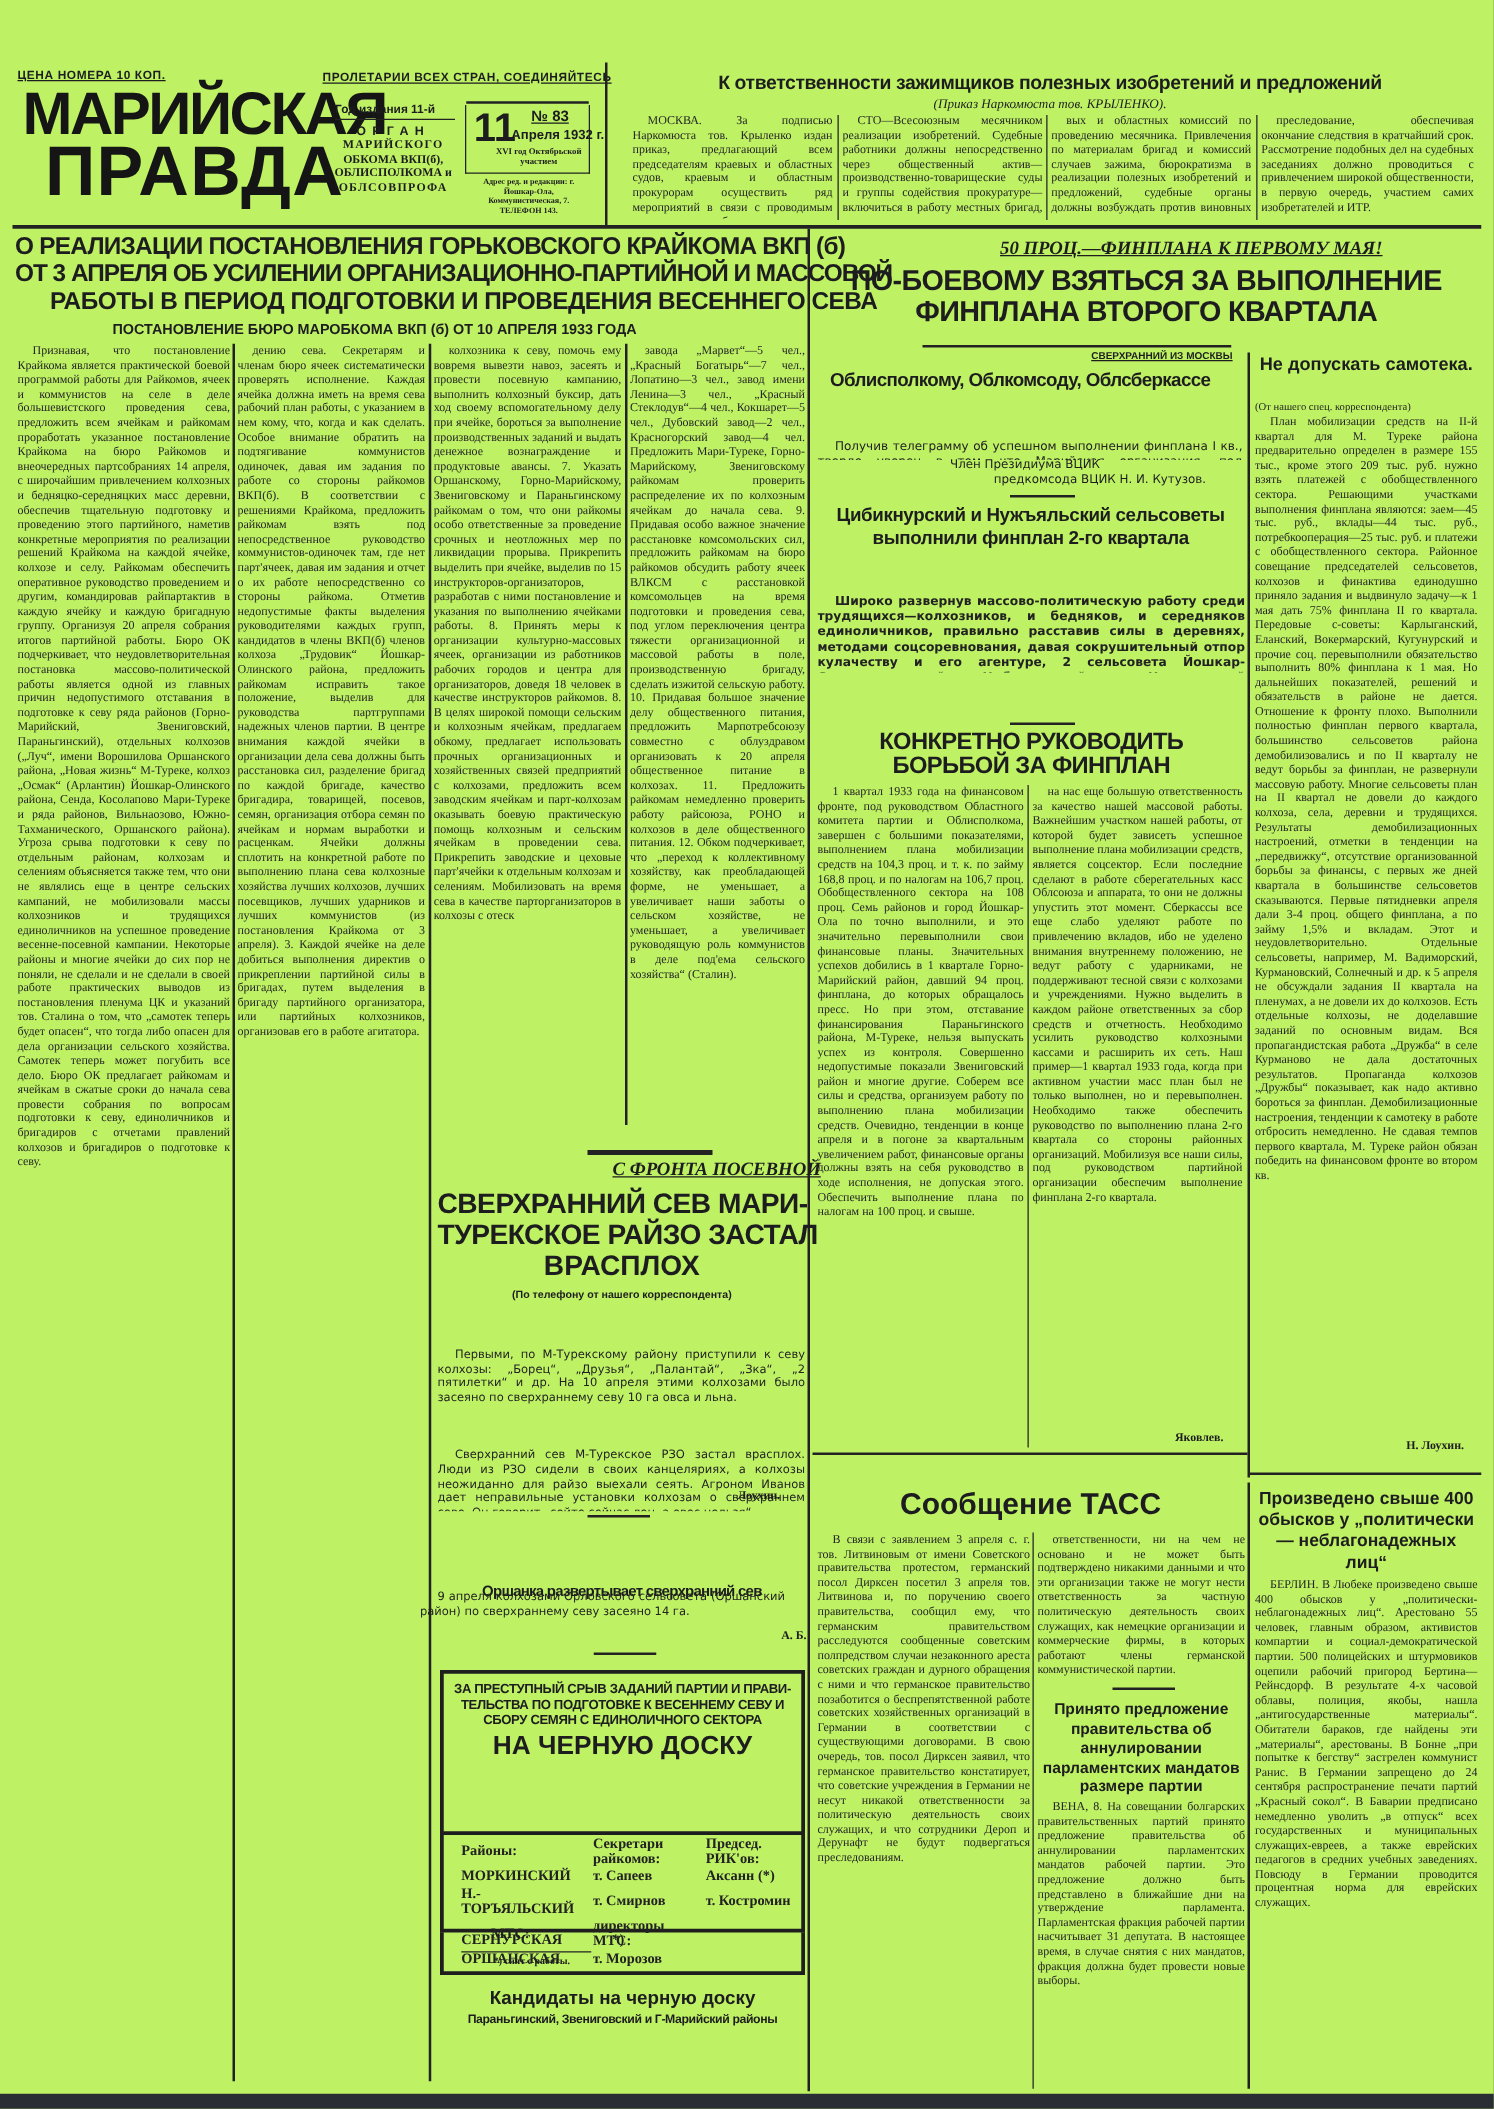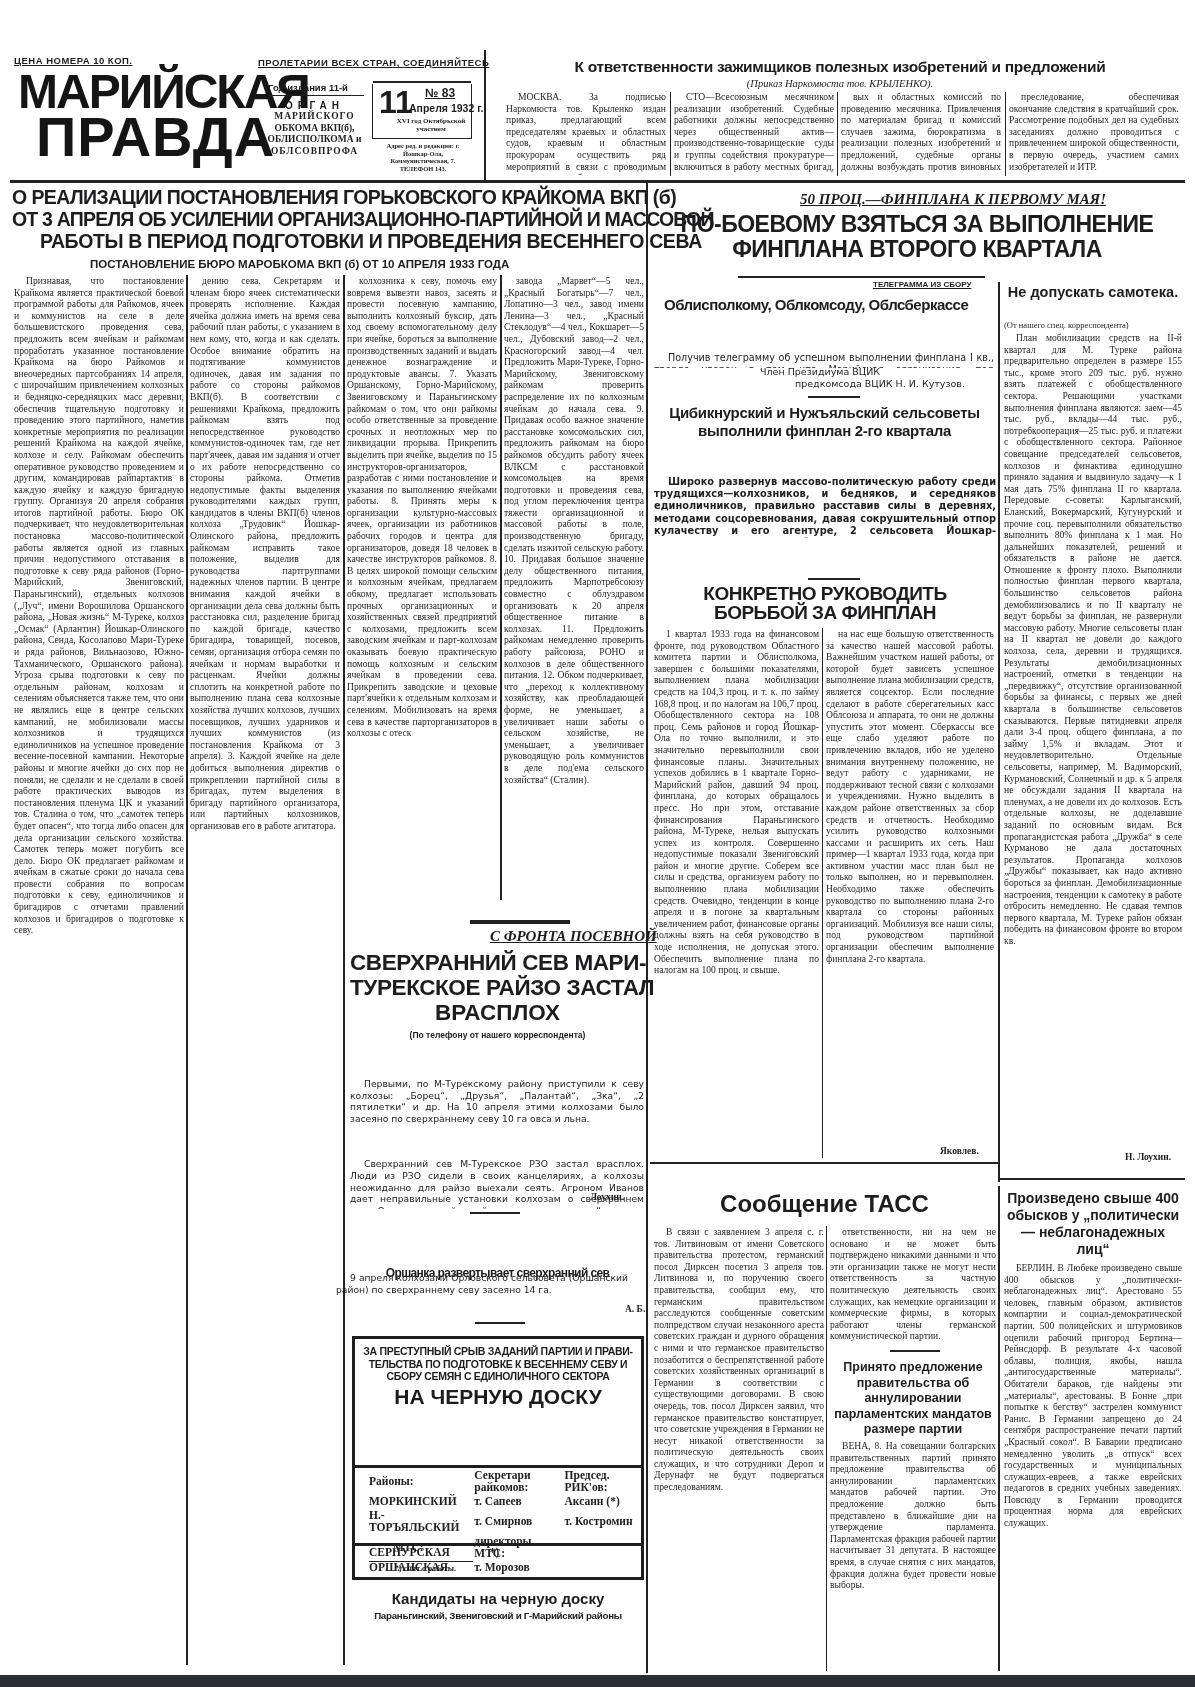--- a/index.html
+++ b/index.html
@@ -6,21 +6,21 @@
   html, body { width: 1195px; height: 1687px; }
   body {
     background: #2a2d33;
     font-family: "Liberation Serif", serif;
     color: #1d1d1f;
     position: relative;
     overflow: hidden;
   }
   .page {
     position: absolute; left: 0; top: 0; width: 1195px; height: 1675px;
-    background: #ffffff;
+    background: #bef264;
     overflow: hidden;
   }
   .abs { position: absolute; }
   .rule { position: absolute; background: #222; }
   .vrule { position: absolute; background: #222; width: 2px; }
   .body-text {
     font-family: "Liberation Serif", serif;
     font-size: 9.6px; line-height: 11.6px; text-align: justify;
     color: #262626; overflow: hidden;
   }
@@ -113,21 +113,21 @@
 
   <div class="vrule" style="left:646px;top:183px;height:1490px;width:2px;"></div>
 
   <div class="abs italic-head" style="left:800px;top:191px;font-size:15px;white-space:nowrap;font-weight:bold;">50 ПРОЦ.—ФИНПЛАНА К ПЕРВОМУ МАЯ!</div>
   <div class="abs center" style="left:652px;top:212px;width:530px;">
     <div style="font-family:'Liberation Sans',sans-serif;font-weight:bold;font-size:23px;line-height:25px;letter-spacing:-0.5px;">ПО-БОЕВОМУ ВЗЯТЬСЯ ЗА ВЫПОЛНЕНИЕ</div>
     <div style="font-family:'Liberation Sans',sans-serif;font-weight:bold;font-size:23px;line-height:25px;letter-spacing:-0.5px;">ФИНПЛАНА ВТОРОГО КВАРТАЛА</div>
   </div>
   <div class="rule" style="left:738px;top:276px;width:247px;height:2px;"></div>
 
-  <div class="abs" style="left:873px;top:280px;font-family:'Liberation Sans',sans-serif;font-weight:bold;font-size:8px;text-decoration:underline;white-space:nowrap;">ТЕЛЕГРАММА ИЗ СБОРУ</div>
+  <div class="abs" style="left:873px;top:280px;font-family:'Liberation Sans',sans-serif;font-weight:bold;font-size:8px;text-decoration:underline;white-space:nowrap;">СВЕРХРАННИЙ ИЗ МОСКВЫ</div>
   <div class="abs" style="left:664px;top:296px;font-family:'Liberation Sans',sans-serif;font-weight:bold;font-size:15px;white-space:nowrap;letter-spacing:-0.5px;">Облисполкому, Облкомсоду, Облсберкассе</div>
   <div class="abs sans-text" style="left:654px;top:318px;width:340px;height:50px;">
       <p>Получив телеграмму об успешном выполнении финплана I кв., твердо уверен в том, что Марийская организация, под руководством ОК ВКП(б), сумеет организовать трудящихся области на успешное выполнение финплана 2-го кв.</p>
     </div>
   <div class="abs" style="left:760px;top:366px;font-family:'DejaVu Sans',sans-serif;font-size:9.5px;">Член Президиума ВЦИК</div>
   <div class="abs" style="left:795px;top:378px;font-family:'DejaVu Sans',sans-serif;font-size:9.5px;">предкомсода ВЦИК Н. И. Кутузов.</div>
   <div class="rule" style="left:808px;top:396px;width:52px;height:2px;"></div>
 
   <div class="abs center" style="left:652px;top:404px;width:345px;font-family:'Liberation Sans',sans-serif;font-weight:bold;font-size:15px;line-height:18px;letter-spacing:-0.3px;">Цибикнурский и Нужъяльский сельсоветы выполнили финплан 2-го квартала</div>
   <div class="abs sans-text heavy" style="left:654px;top:442px;width:342px;height:96px;font-size:9.8px;">

